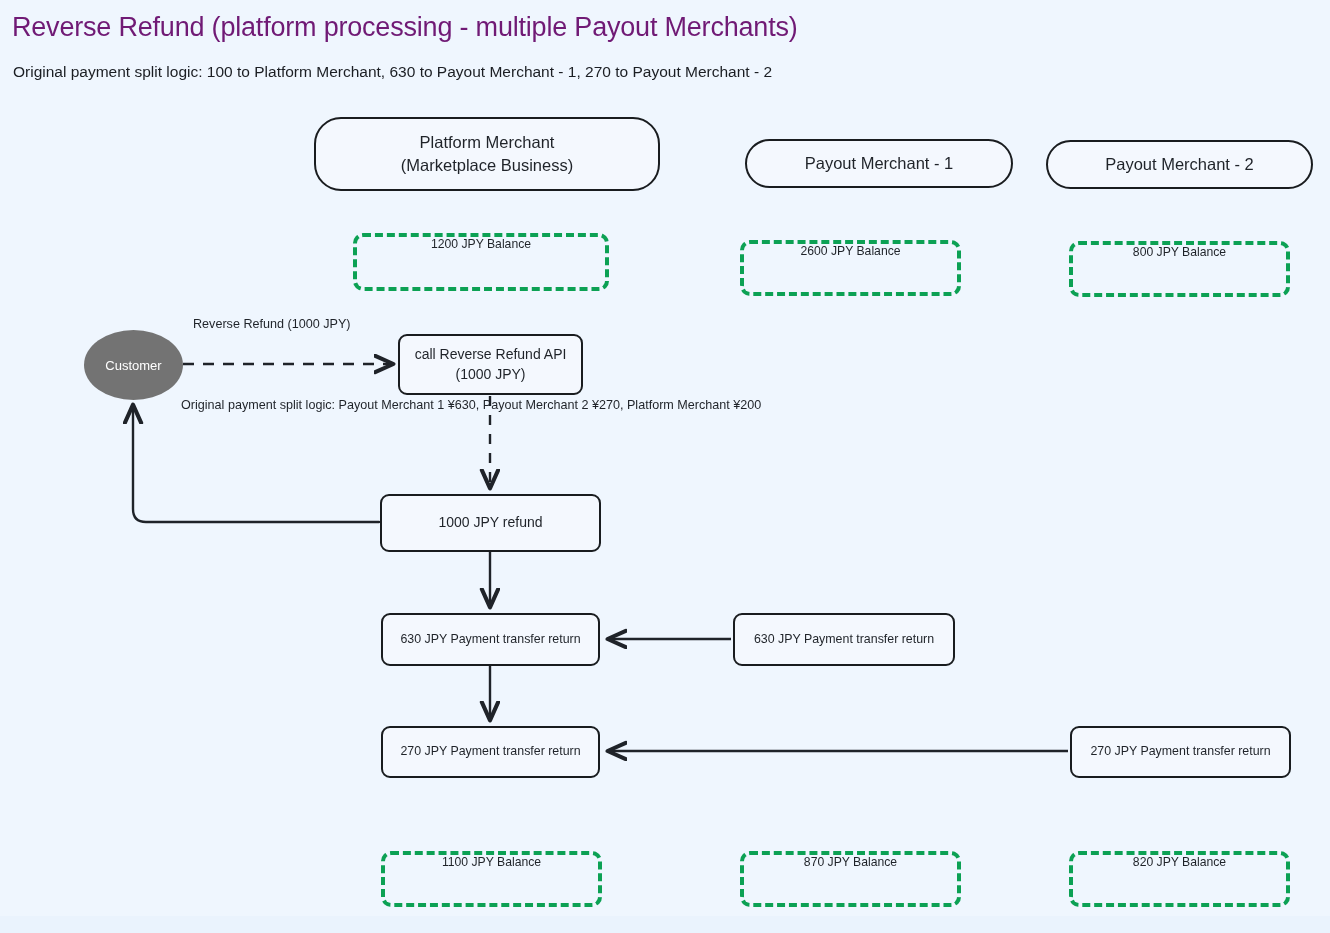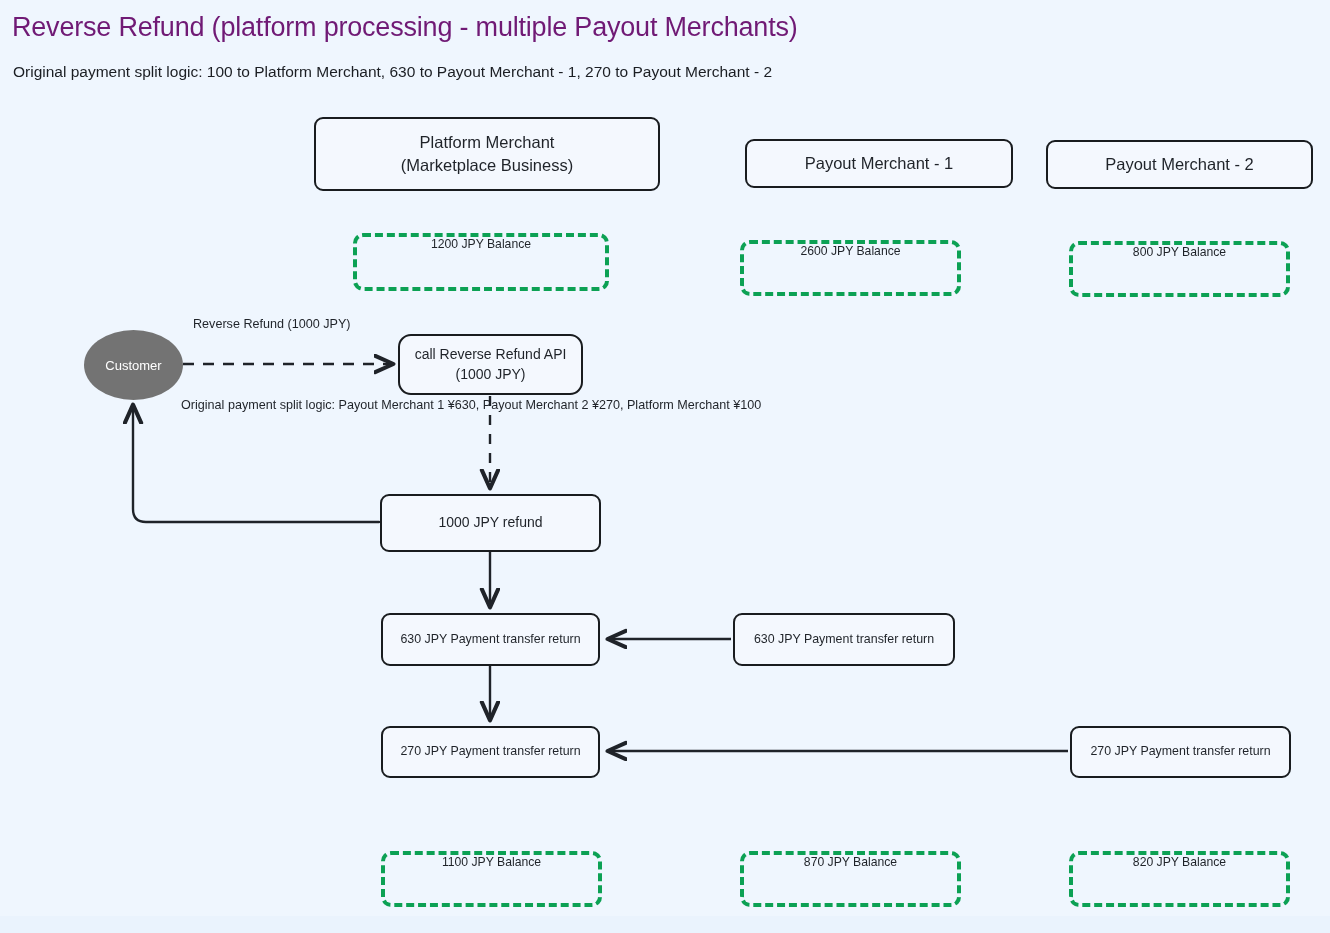--- a/index.html
+++ b/index.html
@@ -47,21 +47,21 @@
     display: flex;
     align-items: center;
     justify-content: center;
     text-align: center;
     background: #f4f8fe;
     border: 2.4px solid #191c1f;
     border-radius: 9px;
     line-height: 1.42;
     color: #1f2329;
   }
-  .node.lg { font-size: 16.5px; }
+  .node.lg { font-size: 16.5px; border-radius: 27px; }
   .node.md { font-size: 14px; }
   .node.sm { font-size: 12.4px; }
   .node .ln { display: block; }
 
   
   .balance {
     position: absolute;
     box-sizing: border-box;
     display: flex;
     align-items: flex-start;
@@ -173,24 +173,24 @@
 
 <div class="edge-label" style="left:193px; top:315px; width:120px;">
   <span class="ln">Reverse Refund</span>
   <span class="ln">(1000 JPY)</span>
 </div>
 
 <div class="edge-label" style="left:181px; top:396px; width:200px;">
   <span class="ln">Original payment split logic:</span>
   <span class="ln">Payout Merchant 1 ¥630,</span>
   <span class="ln">Payout Merchant 2 ¥270,</span>
-  <span class="ln">Platform Merchant ¥100</span>
-</div>
-
-<div class="node md" style="left:398px; top:334px; width:185px; height:61px;border-radius:13px;">
+  <span class="ln">Platform Merchant ¥200</span>
+</div>
+
+<div class="node md" style="left:398px; top:334px; width:185px; height:61px;">
   <div>
     <span class="ln">call Reverse Refund API</span>
     <span class="ln">(1000 JPY)</span>
   </div>
 </div>
 
 <div class="node md" style="left:380px; top:494px; width:221px; height:58px;">
   <span>1000 JPY refund</span>
 </div>
 

